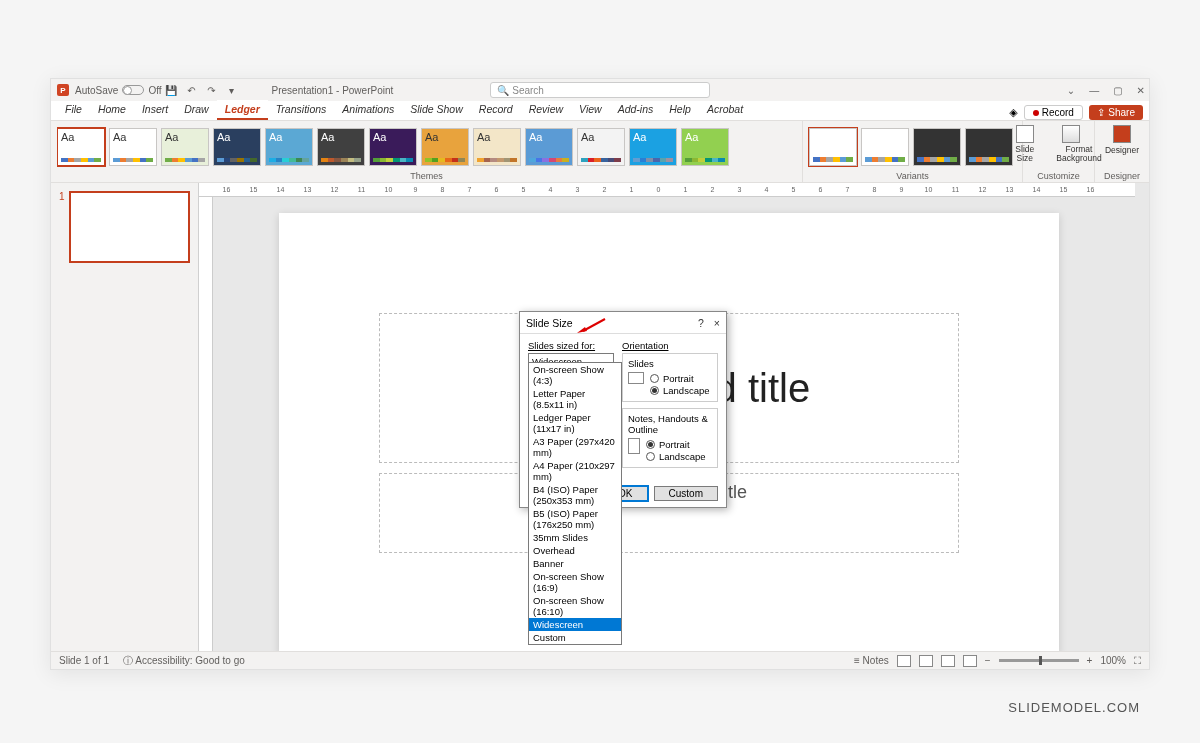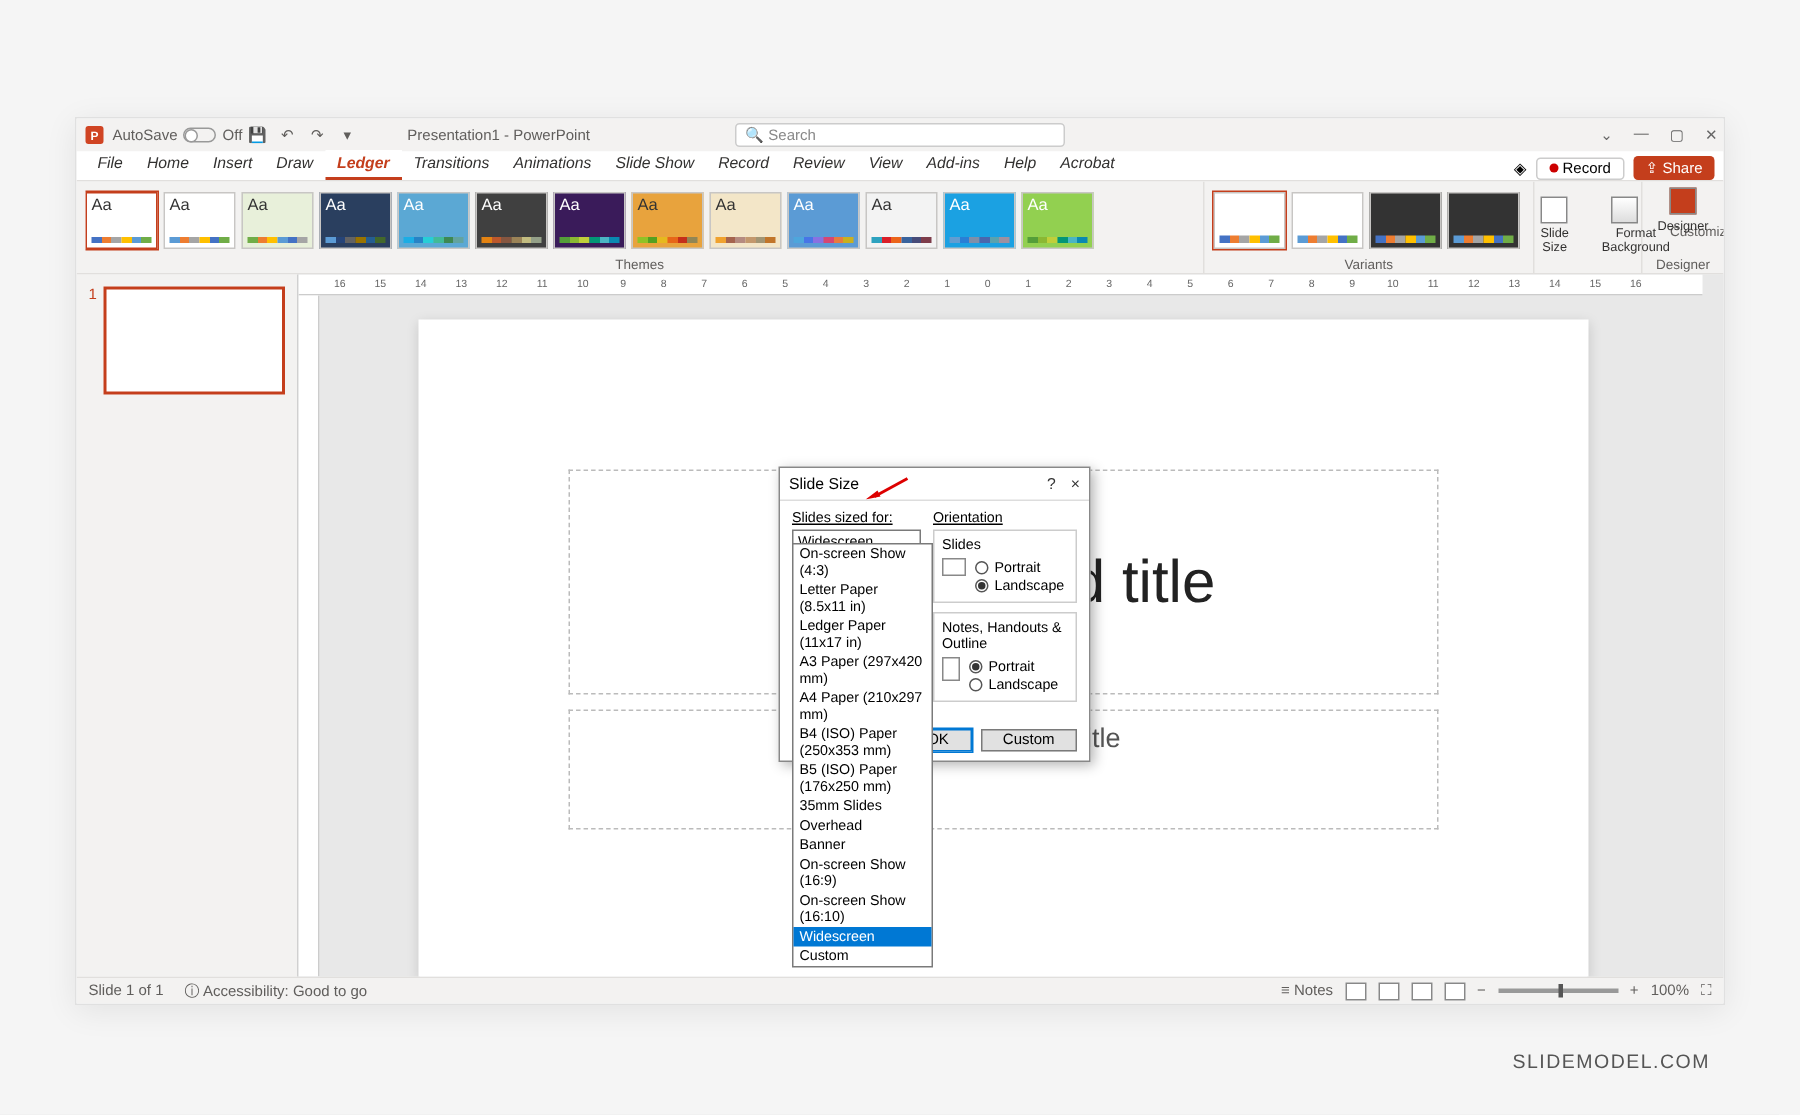--- a/index.html
+++ b/index.html
@@ -38,21 +38,21 @@
 .theme-card .aa{font-size:11px;font-weight:500;line-height:1;}
 .theme-card .bar{height:4px;display:flex;}
 .theme-card .bar span{flex:1;}
 .group-label { text-align:center;font-size:9px;color:#605e5c;padding-top:2px;}
 .variants-group { width:220px; display:flex;flex-direction:column;padding:4px 6px 1px 6px;border-right:1px solid #e1dfdd;}
 .variants-row { display:flex; gap:4px; height:44px; align-items:center;}
 .var-card { width:48px;height:38px;border:1px solid #c8c6c4;background:#fff;display:flex;flex-direction:column;justify-content:flex-end;padding:3px;}
 .var-card.sel{outline:1px solid #c43e1c;}
 .var-card .bar{height:5px;display:flex;}
 .var-card .bar span{flex:1;}
-.customize-group { width:72px; display:flex;flex-direction:row;align-items:center;padding:4px 4px 1px 4px;border-right:1px solid #e1dfdd;}
+.customize-group { width:72px; display:flex;flex-direction:column;align-items:center;padding:4px 4px 1px 4px;border-right:1px solid #e1dfdd;}
 .cust-row{display:flex;gap:6px;height:44px;}
 .cust-btn{display:flex;flex-direction:column;align-items:center;font-size:8.5px;color:#323130;gap:2px;cursor:default;}
 .cust-btn .ico{width:18px;height:18px;border:1px solid #888;background:#fff;}
 .designer-group { width:54px;display:flex;flex-direction:column;align-items:center;padding:4px 4px 1px 4px;}
 
 .body-area { flex:1; display:flex; background:#e8e8e8; position:relative;}
 .thumb-panel { width:148px; background:#f3f2f1; border-right:1px solid #d0d0d0; padding:8px;}
 .thumb-wrap { display:flex; gap:4px;}
 .thumb-num { font-size:10px;color:#c43e1c;}
 .thumb { width:128px;height:72px;background:#fff;border:2px solid #c43e1c;cursor:default;}

